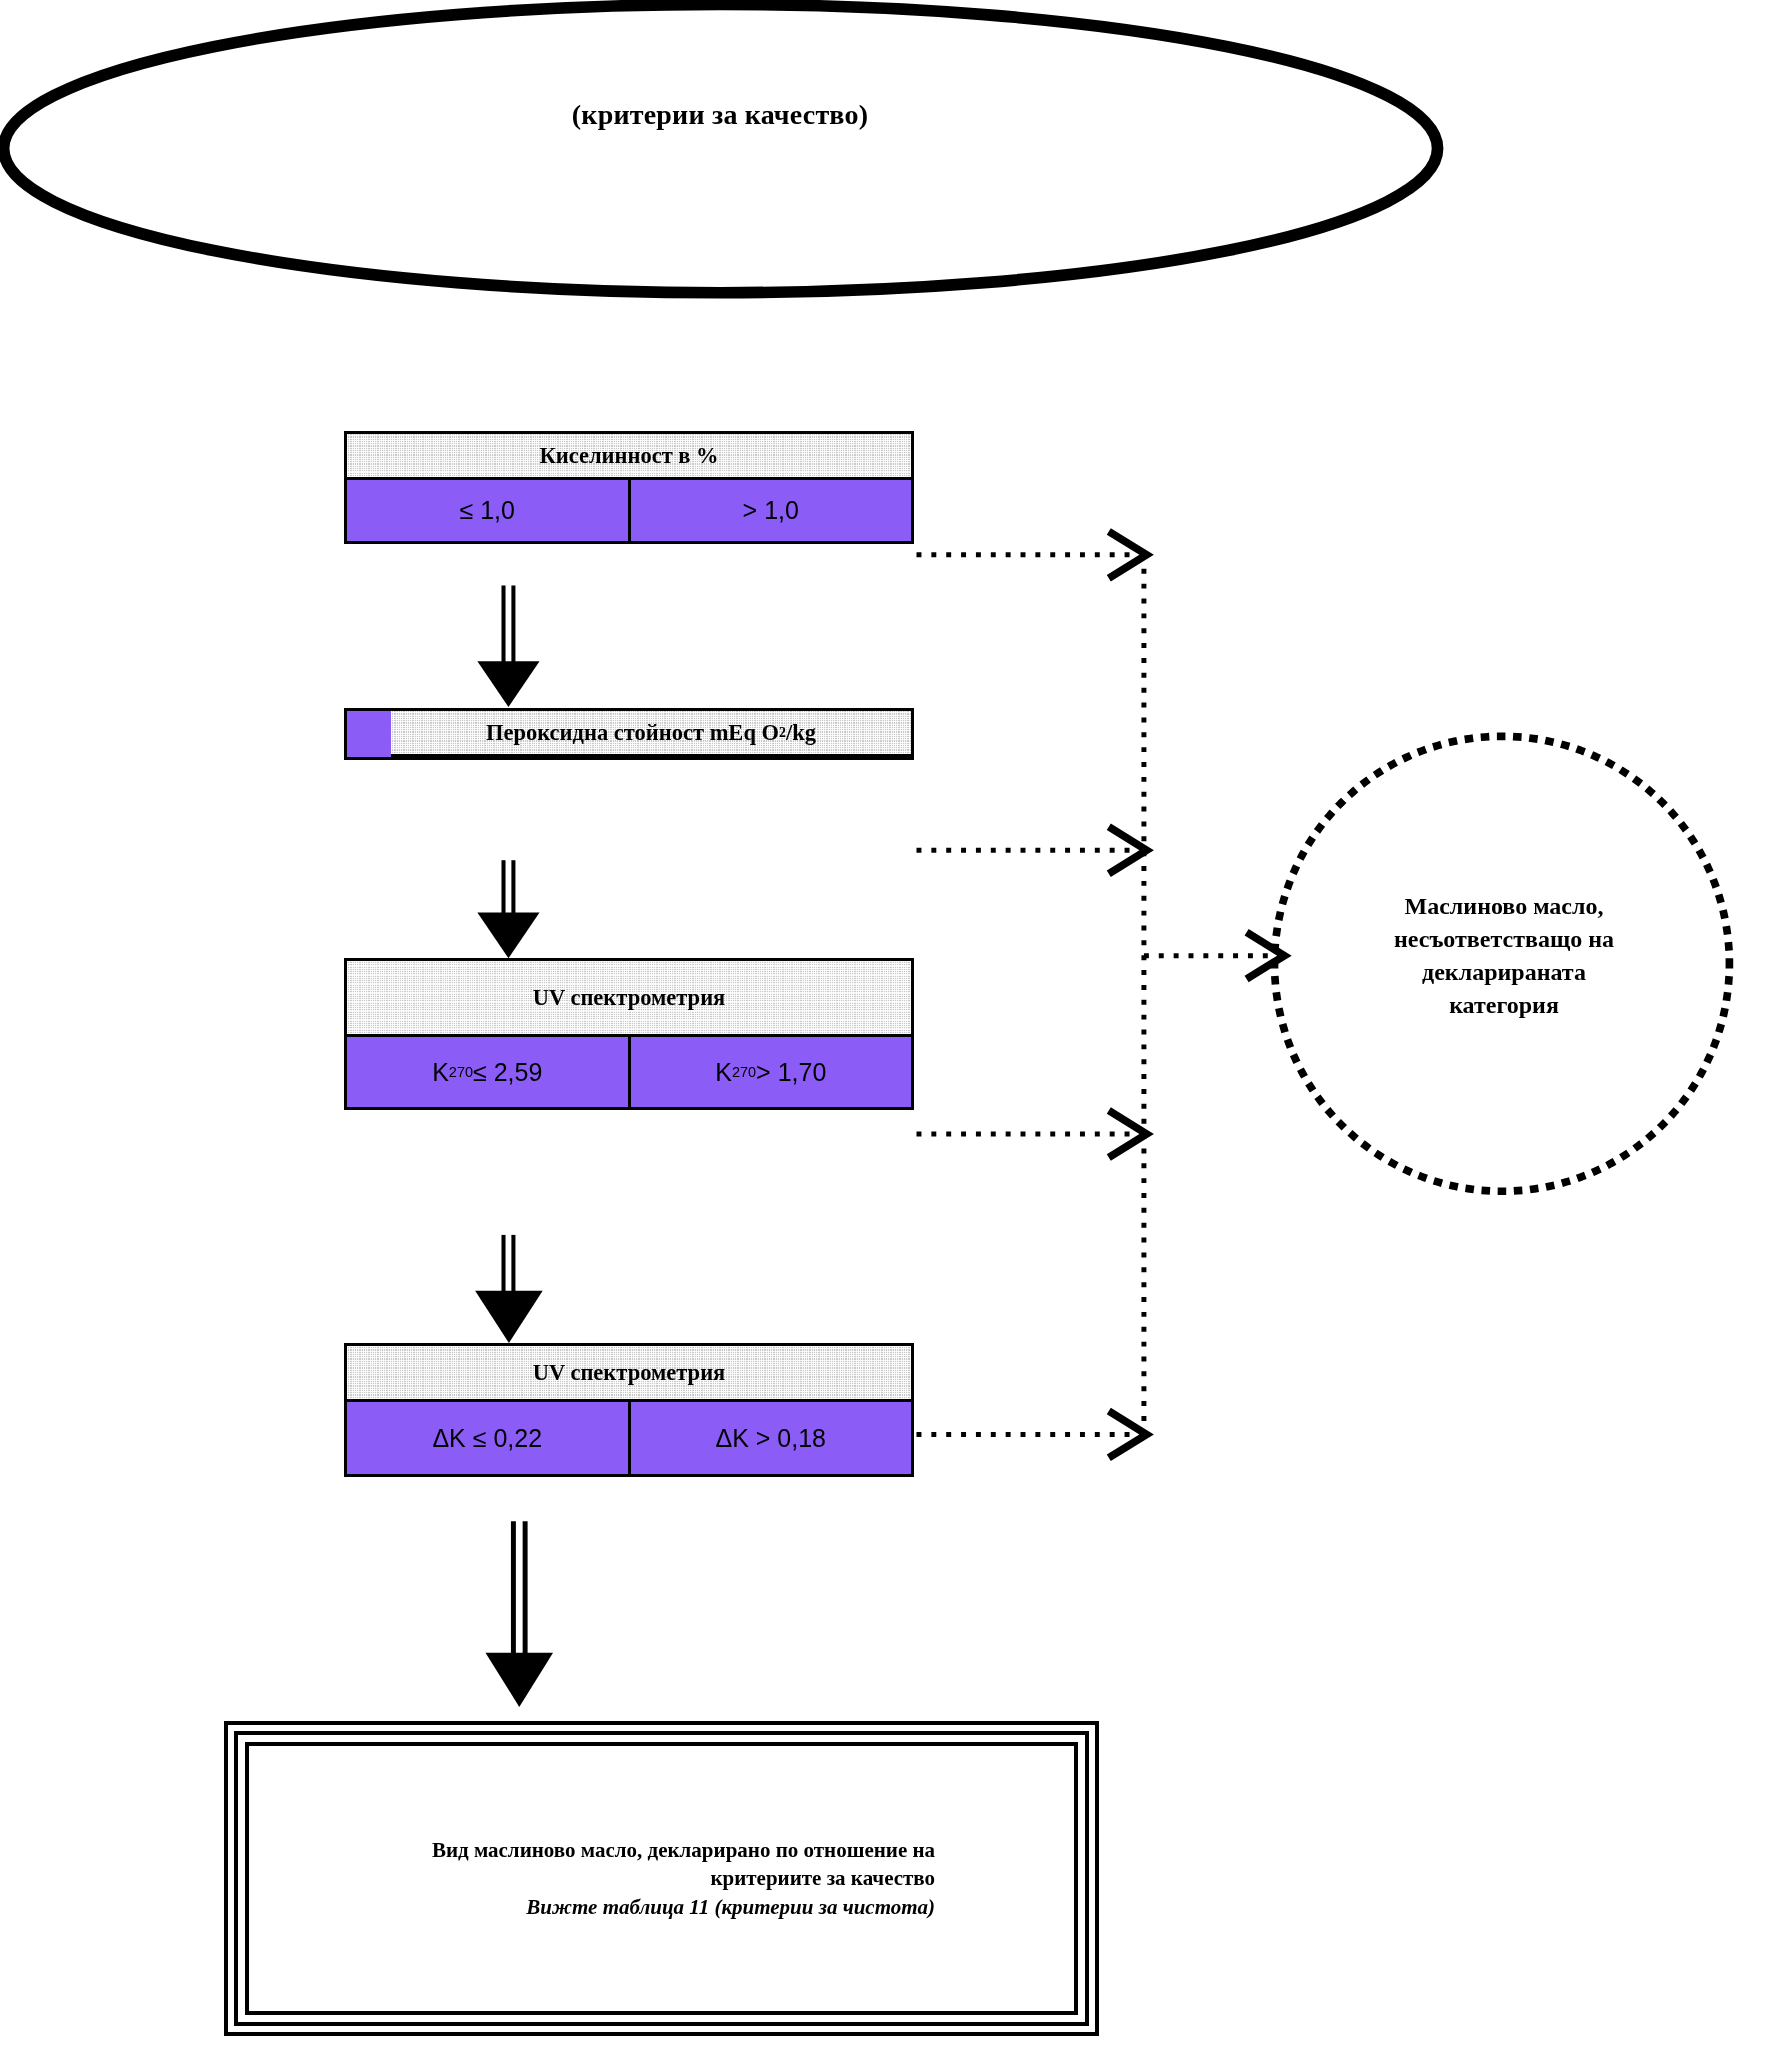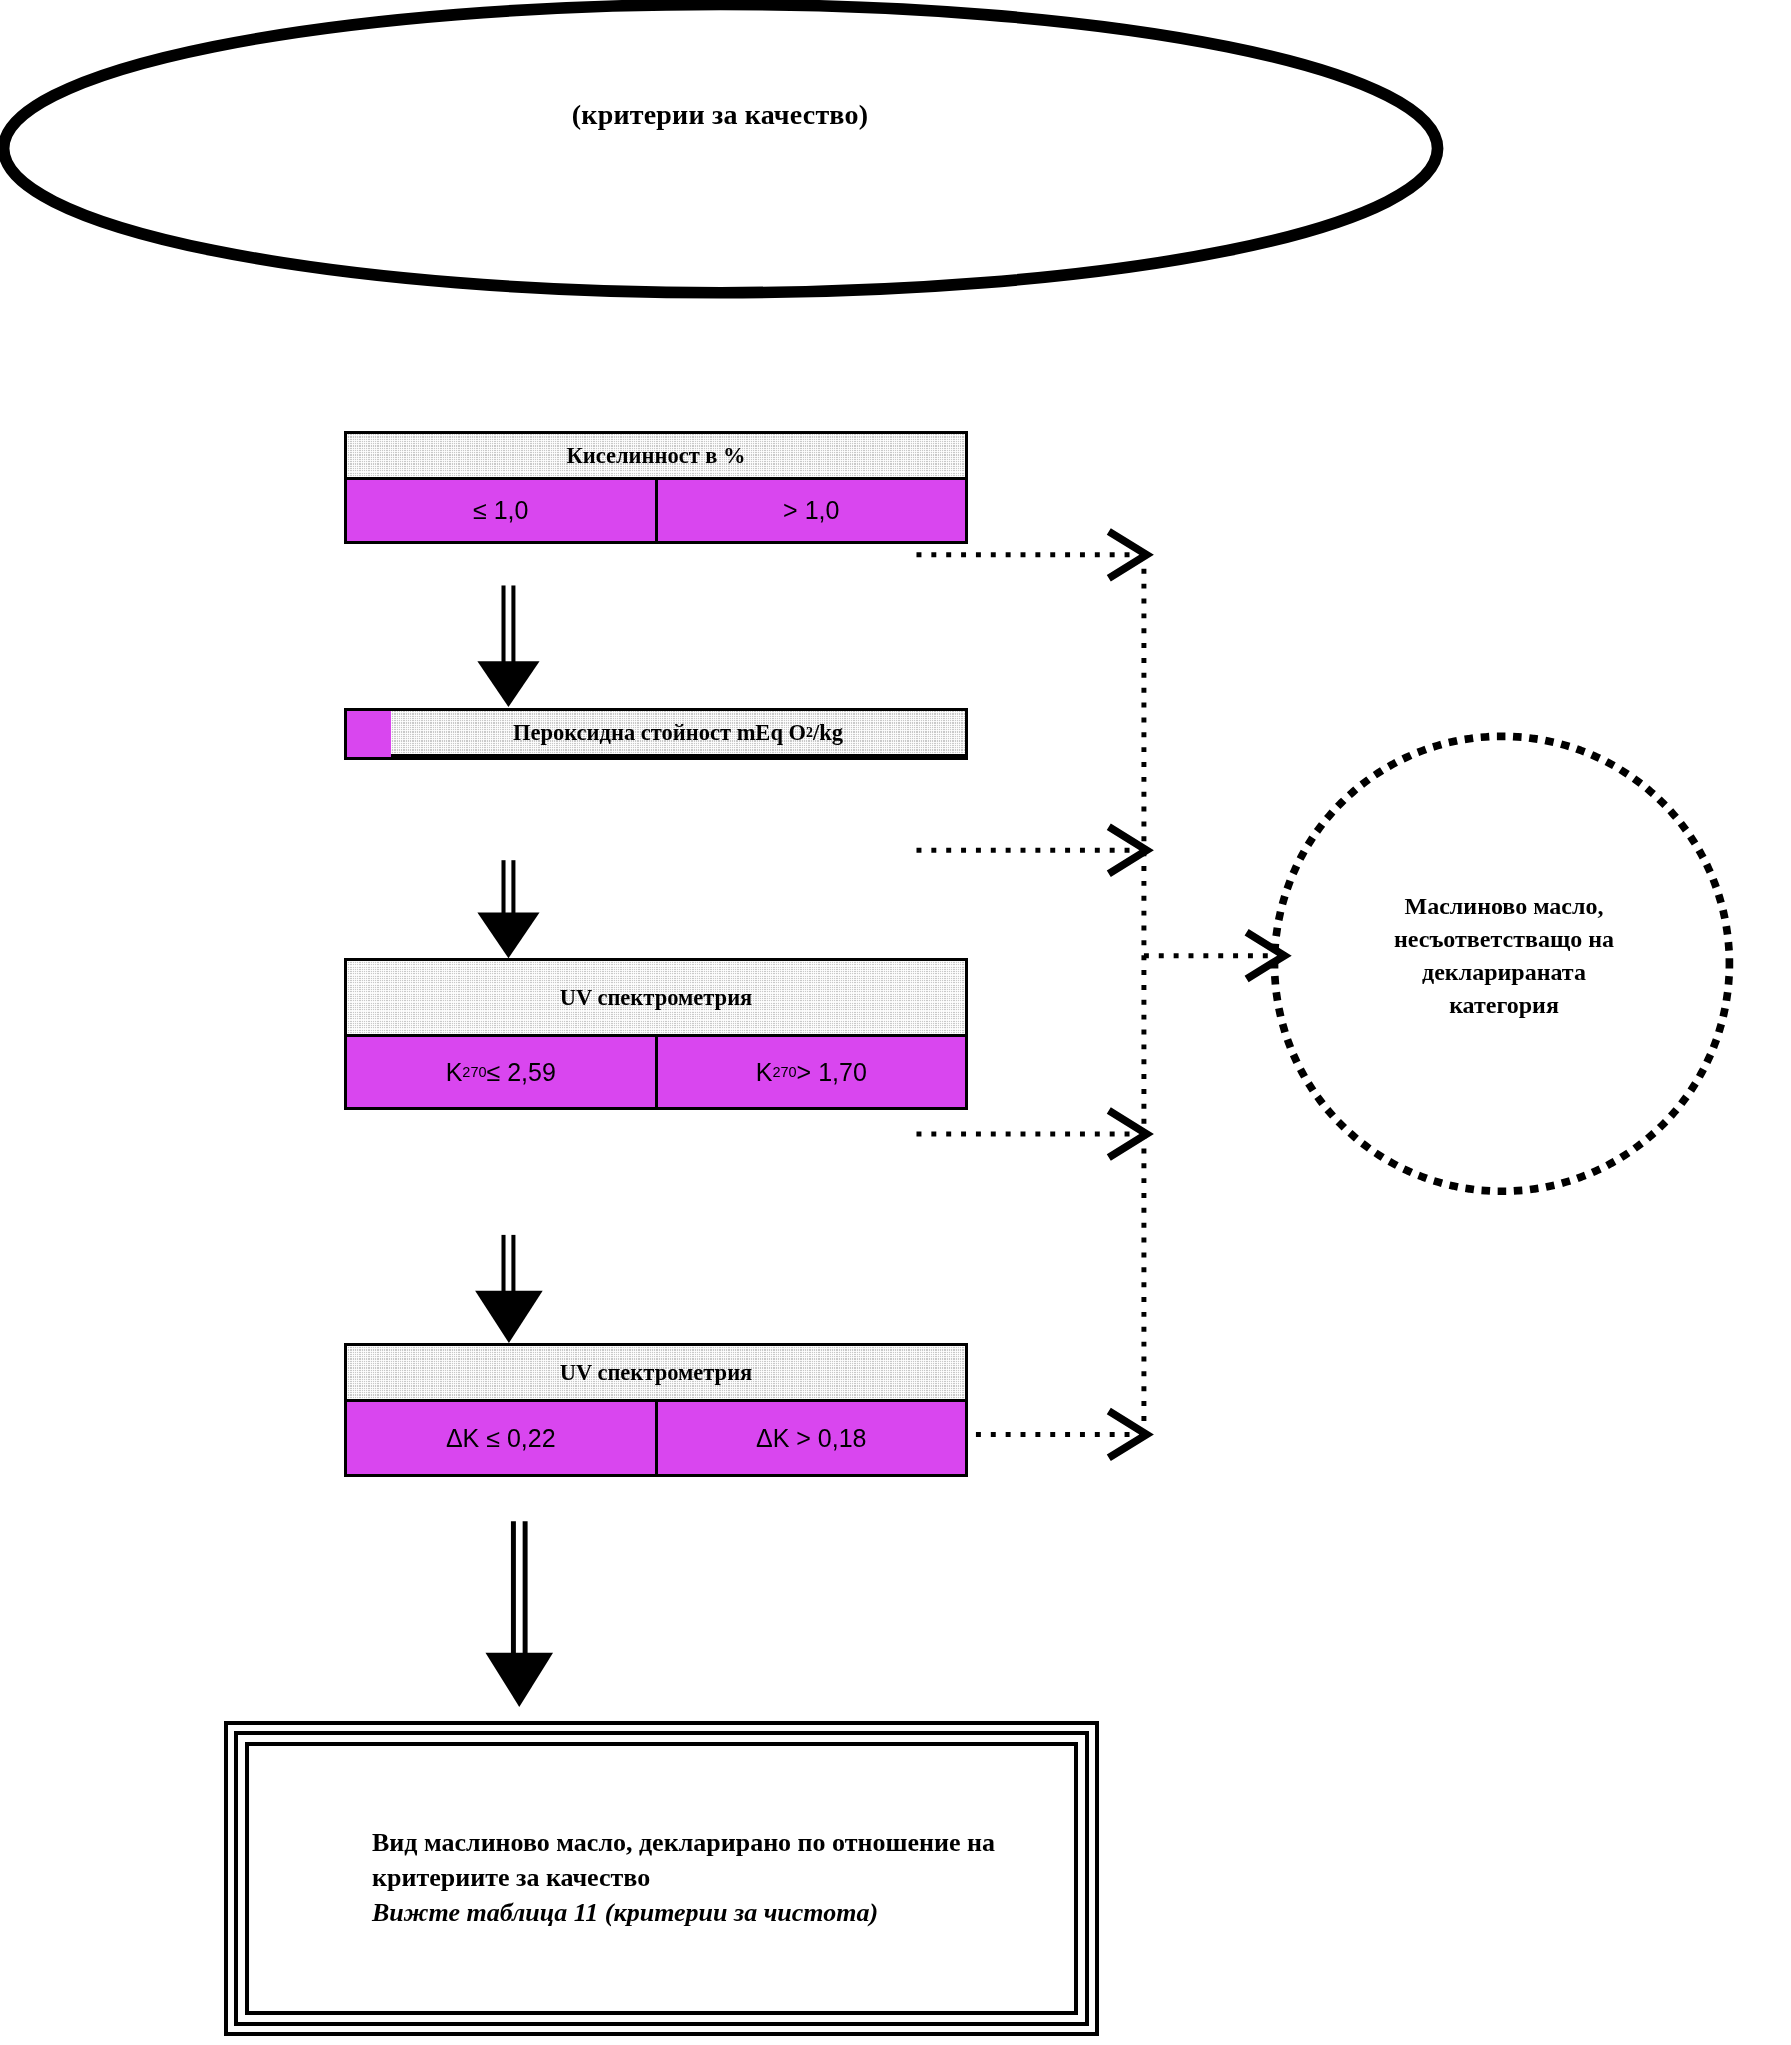--- a/index.html
+++ b/index.html
@@ -12,22 +12,22 @@
   svg.layer{position:absolute;left:0;top:0;width:1792px;height:2046px;overflow:visible;}
 
   
   .ellipse-label{
     position:absolute; left:315px; top:97px; width:810px;
     text-align:center; font-weight:bold; font-size:28px; line-height:1.28;
     font-family:"Liberation Serif",serif; letter-spacing:0.2px;
   }
 
   
-  .dbox{position:absolute; width:624px; border:3.2px solid #000; box-sizing:border-box;
-        background:#d946ef;}
+  .dbox{position:absolute; width:570px; border:3.2px solid #000; box-sizing:border-box;
+        background:#8b5cf6;}
   .dbox .hdr{
     height:43px; display:flex; align-items:center; justify-content:center;
     font-weight:bold; font-size:22.5px; font-family:"Liberation Serif",serif;
     border-bottom:3.2px solid #000;
     background-color:#c9c9c9;
     background-image:
       repeating-linear-gradient(0deg,rgba(255,255,255,.85) 0 0.9px, rgba(0,0,0,0) 0.9px 1.8px),
       repeating-linear-gradient(90deg,rgba(255,255,255,.85) 0 0.9px, rgba(0,0,0,0) 0.9px 1.8px);
     white-space:nowrap;
   }
@@ -56,21 +56,21 @@
   }
   .termbox .mid{
     position:absolute; left:6.3px; top:6.3px; right:6.3px; bottom:6.3px;
     border:4px solid #000; box-sizing:border-box;
   }
   .termbox .inner{
     position:absolute; left:6.3px; top:6.3px; right:6.3px; bottom:6.3px;
     border:4px solid #000; box-sizing:border-box;
     display:flex; align-items:center; justify-content:center;
   }
-  .termbox .txt{text-align:left; font-size:26px; line-height:1.34; font-weight:bold;
+  .termbox .txt{text-align:right; font-size:21px; line-height:1.34; font-weight:bold;
                 font-family:"Liberation Serif",serif;margin-left:44px;}
   .termbox .txt .it{font-style:italic; font-weight:bold;}
 </style>
 </head>
 <body>
 
 <div class="stage">
 
   <svg class="layer" viewBox="0 0 3979 4543">
 

